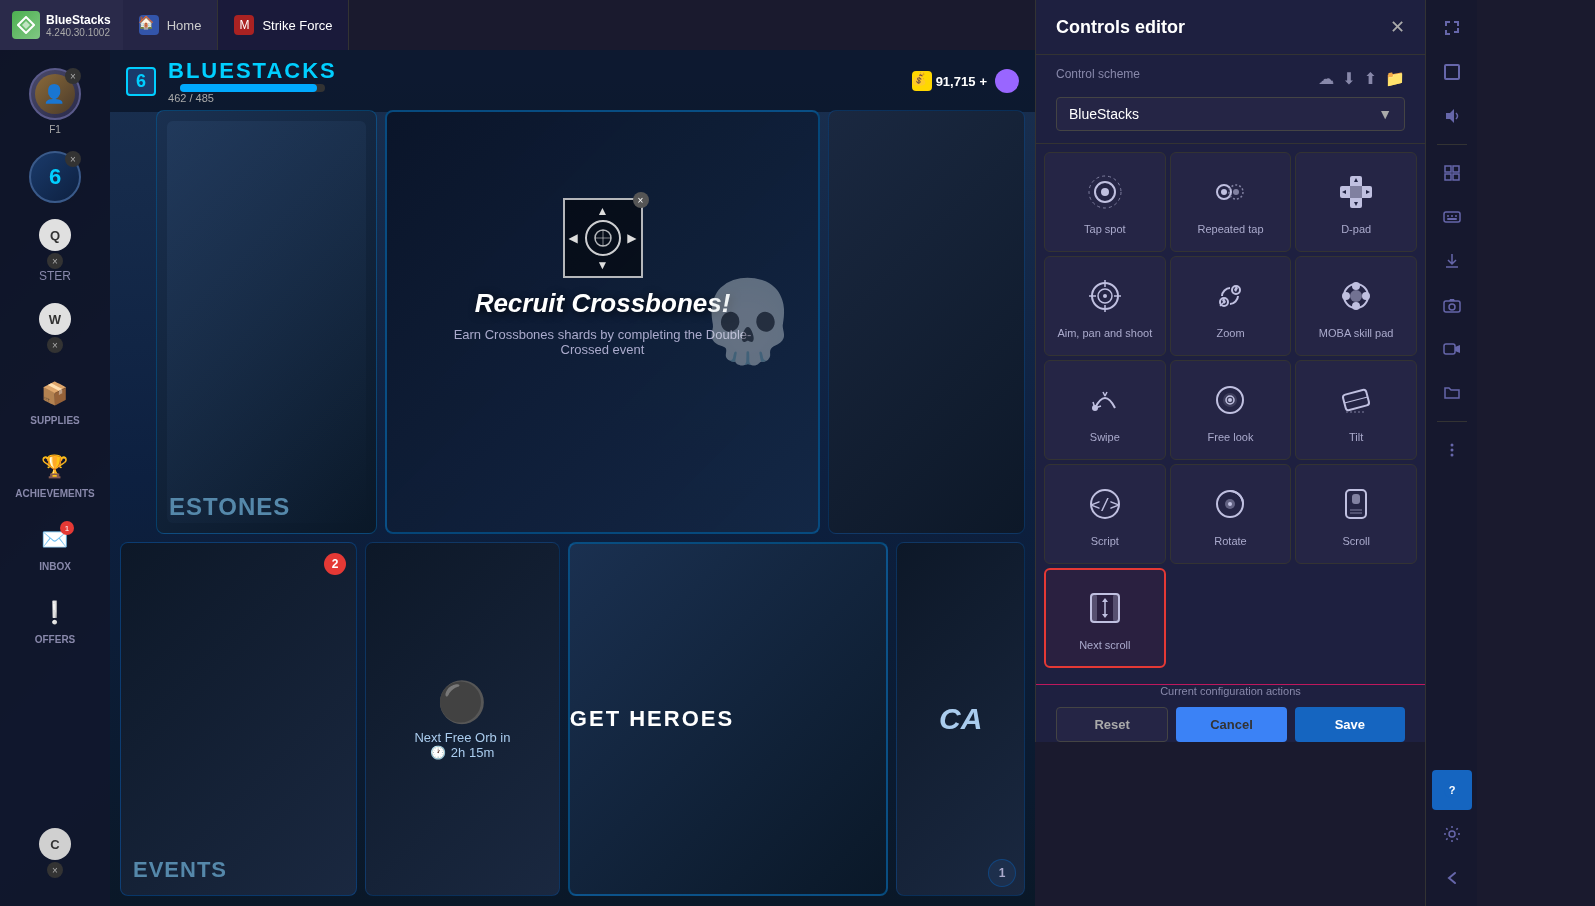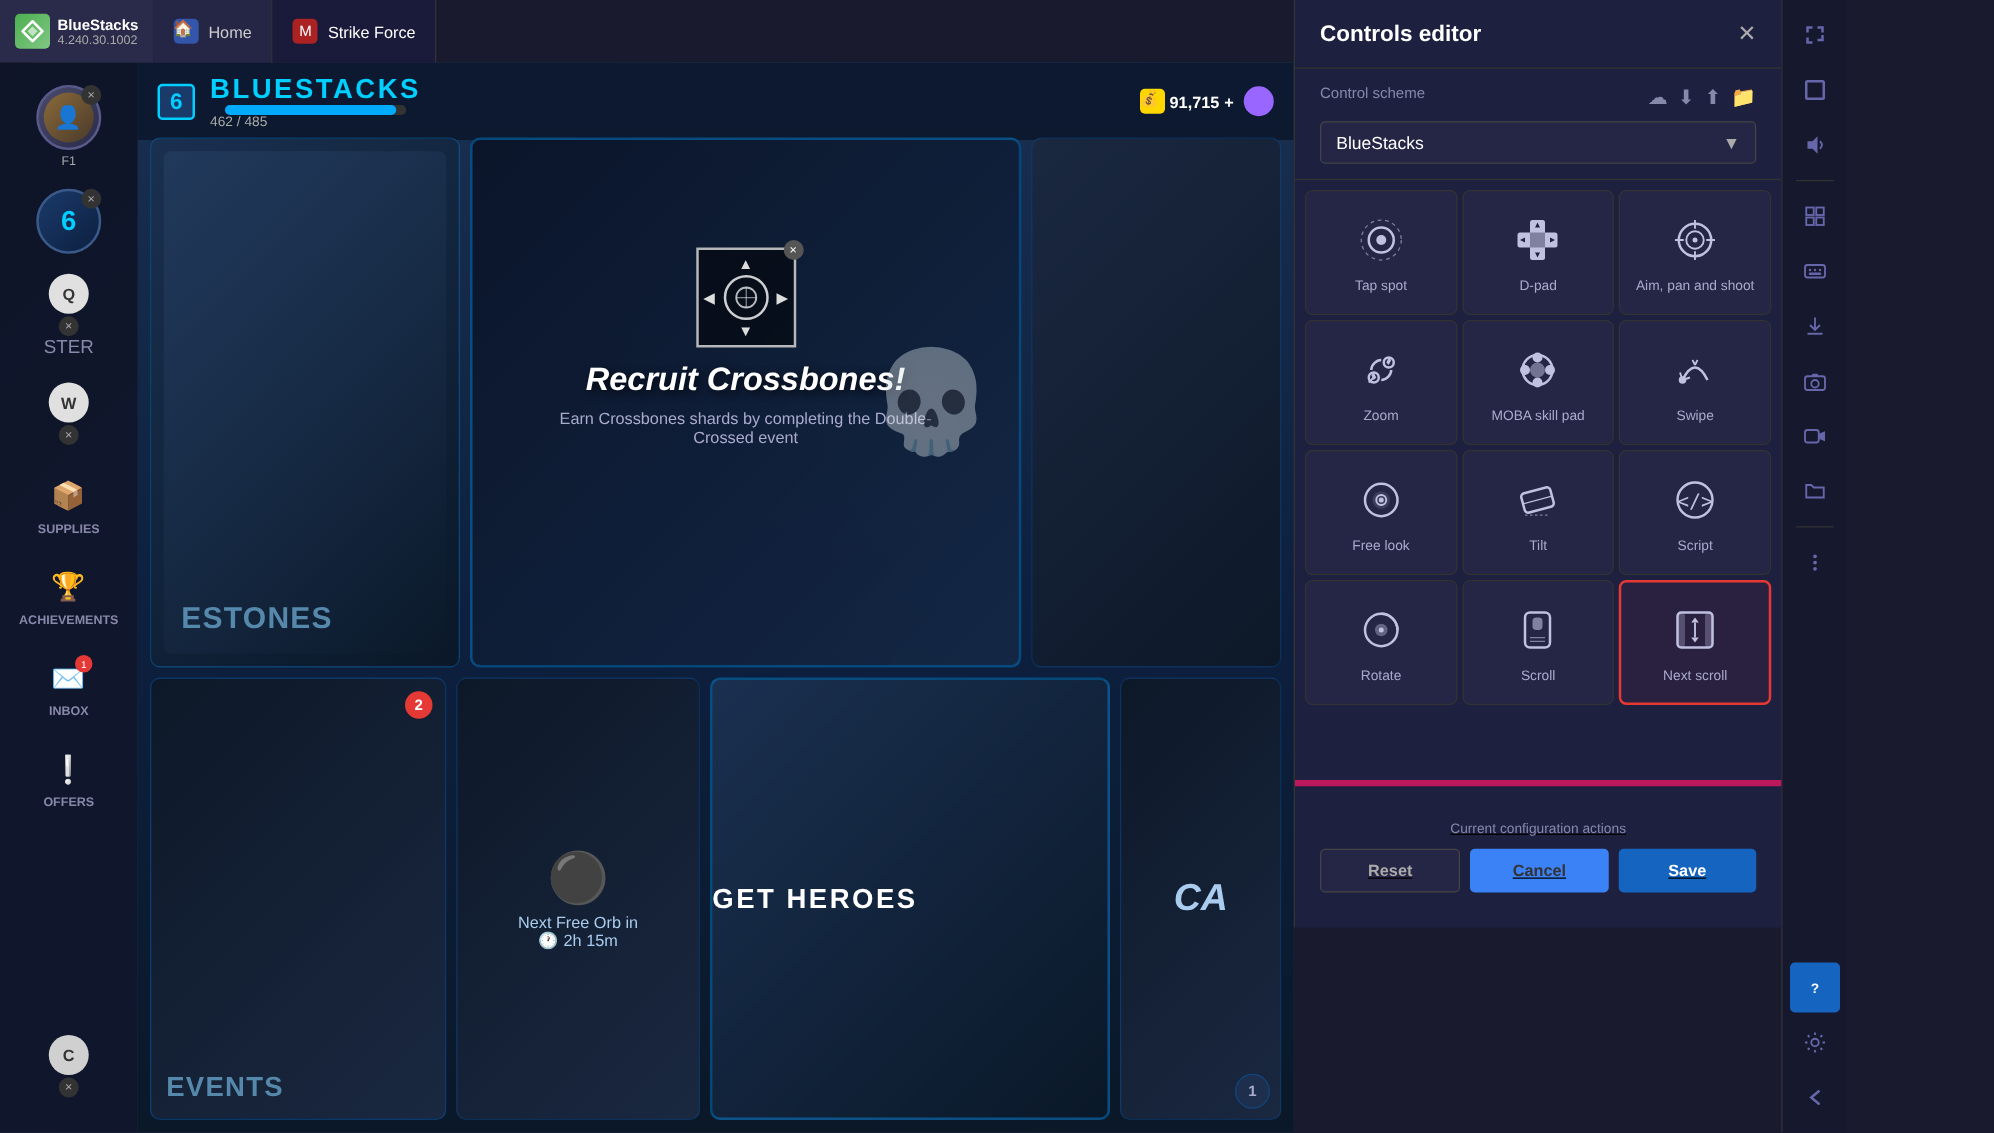--- a/index.html
+++ b/index.html
@@ -278,23 +278,22 @@
     }
     .control-label {
       color: #aaaacc;
       font-size: 11px;
       text-align: center;
       line-height: 1.3;
     }
 
     
     .panel-footer {
-      padding: 28px 20px;
-      border-top: 5px solid #be185d;
-      text-decoration: underline;
+      padding: 0 20px;
+      border-top: 1px solid #be185d;
     }
     .footer-label {
       color: #8888aa; font-size: 11px; text-align: center; margin-bottom: 10px;
     }
     .footer-buttons {
       display: flex; gap: 8px;
     }
     .btn-reset, .btn-cancel, .btn-save {
       flex: 1; padding: 9px; border-radius: 4px;
       font-size: 13px; font-weight: bold; cursor: pointer;
@@ -369,21 +368,21 @@
     <div style="width:52px;height:52px;border-radius:50%;background:linear-gradient(135deg,#1a3a6a,#0d2040);border:2px solid #3a5a8a;display:flex;align-items:center;justify-content:center;position:relative;margin:4px auto;">
       <span style="color:#00cfff;font-size:22px;font-weight:900;">6</span>
       <div class="close-badge">×</div>
     </div>
 
     <div class="nav-item">
       <div class="key-badge">
         <span>Q</span>
       </div>
       <div class="close-badge" style="position:relative;top:auto;right:auto;margin-top:2px;">×</div>
-      <span style="color:#8888aa;font-size:15px;">STER</span>
+      <span style="color:#8888aa;font-size:12px;">STER</span>
     </div>
 
     <div class="nav-item">
       <div class="key-badge">
         <span>W</span>
       </div>
       <div class="close-badge" style="position:relative;top:auto;right:auto;margin-top:2px;">×</div>
     </div>
 
     <div class="nav-item">
@@ -433,21 +432,21 @@
           <span>+</span>
         </div>
         <div class="coin-icon" style="background:#9966ff;width:24px;height:24px;border-radius:50%;"></div>
       </div>
     </div>
 
     <div style="position:absolute;left:0;top:50px;right:0;bottom:0;padding:10px;display:flex;flex-direction:column;gap:8px;">
 
       <div style="display:flex;gap:8px;flex:1.2;">
 
-        <div style="flex:1;background:linear-gradient(135deg,#1a3050,#0a1828);border:1px solid rgba(0,120,200,0.4);border-radius:8px;display:flex;align-items:flex-end;padding:24px;position:relative;overflow:hidden;">
+        <div style="flex:1;background:linear-gradient(135deg,#1a3050,#0a1828);border:1px solid rgba(0,120,200,0.4);border-radius:8px;display:flex;align-items:flex-end;padding:12px;position:relative;overflow:hidden;margin-left:36px;">
           <div style="position:absolute;top:10px;left:10px;right:10px;bottom:10px;background:linear-gradient(135deg,rgba(50,80,120,0.3),transparent);border-radius:6px;"></div>
           <div style="color:#5588aa;font-size:24px;font-weight:900;letter-spacing:1px;z-index:1;">ESTONES</div>
         </div>
 
         <div style="flex:2;background:linear-gradient(135deg,rgba(10,20,40,0.95),rgba(20,40,70,0.9));border:2px solid rgba(0,120,200,0.5);border-radius:8px;display:flex;flex-direction:column;align-items:center;justify-content:center;padding:20px;position:relative;overflow:hidden;">
           <div style="color:#fff;font-size:26px;font-weight:900;font-style:italic;text-align:center;text-shadow:2px 2px 8px rgba(0,0,0,0.8);margin-bottom:8px;">Recruit Crossbones!</div>
           <div style="color:#aac;font-size:13px;text-align:center;max-width:300px;">Earn Crossbones shards by completing the Double-Crossed event</div>
 
           <div style="position:absolute;top:0;left:0;right:0;bottom:0;display:flex;align-items:center;justify-content:flex-end;padding-right:20px;opacity:0.4;font-size:80px;">💀</div>
 
@@ -533,20 +532,31 @@
       <div class="control-icon">
         <svg width="40" height="40" viewBox="0 0 40 40">
           <circle cx="20" cy="20" r="10" fill="none" stroke="#c0c0e0" stroke-width="2"></circle>
           <circle cx="20" cy="20" r="4" fill="#c0c0e0"></circle>
           <circle cx="20" cy="20" r="16" fill="none" stroke="#8080a0" stroke-width="1" stroke-dasharray="3,3"></circle>
         </svg>
       </div>
       <div class="control-label">Tap spot</div>
     </div>
 
+    <div class="control-item">
+      <div class="control-icon">
+        <svg width="40" height="40" viewBox="0 0 40 40">
+          <circle cx="14" cy="20" r="7" fill="none" stroke="#c0c0e0" stroke-width="2"></circle>
+          <circle cx="14" cy="20" r="3" fill="#c0c0e0"></circle>
+          <circle cx="26" cy="20" r="7" fill="none" stroke="#8080a0" stroke-width="1.5" stroke-dasharray="2,2"></circle>
+          <circle cx="26" cy="20" r="3" fill="#8080a0"></circle>
+        </svg>
+      </div>
+      <div class="control-label">Repeated tap</div>
+    </div>
 
     <div class="control-item">
       <div class="control-icon">
         <svg width="40" height="40" viewBox="0 0 40 40">
           <rect x="14" y="4" width="12" height="12" rx="2" fill="#c0c0e0"></rect>
           <rect x="14" y="24" width="12" height="12" rx="2" fill="#c0c0e0"></rect>
           <rect x="4" y="14" width="12" height="12" rx="2" fill="#c0c0e0"></rect>
           <rect x="24" y="14" width="12" height="12" rx="2" fill="#c0c0e0"></rect>
           <rect x="14" y="14" width="12" height="12" fill="#8080a0"></rect>
           <polygon points="20,6 22,10 18,10" fill="#1e2040"></polygon>

